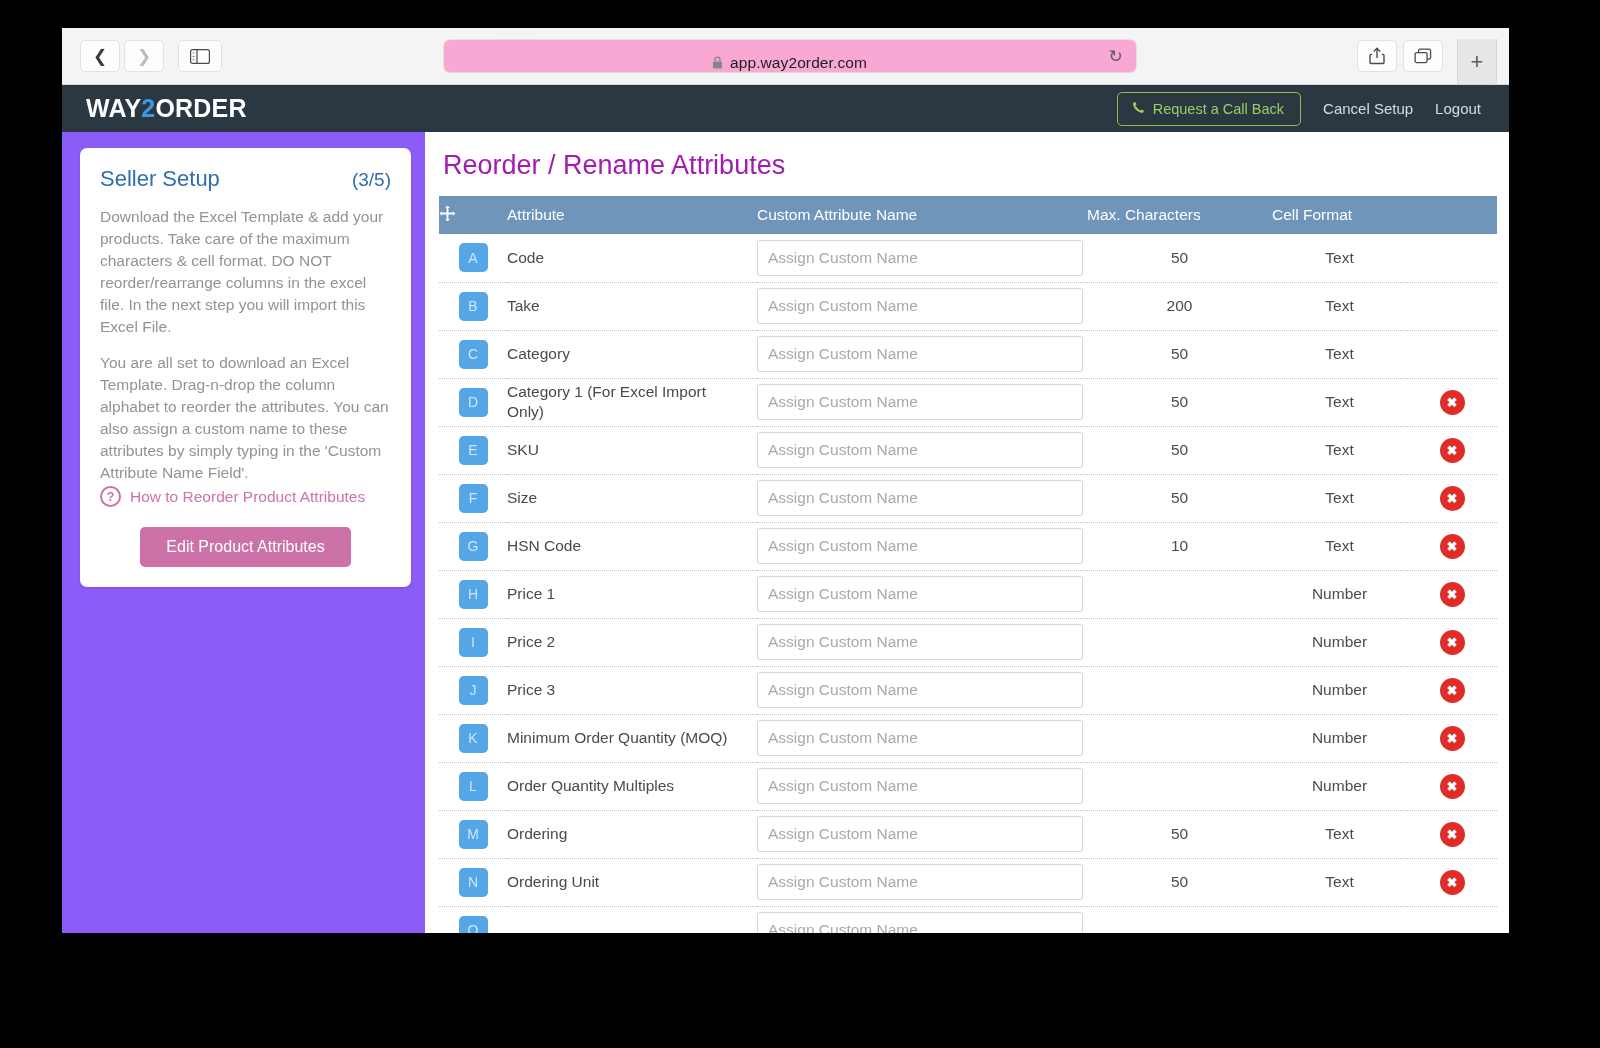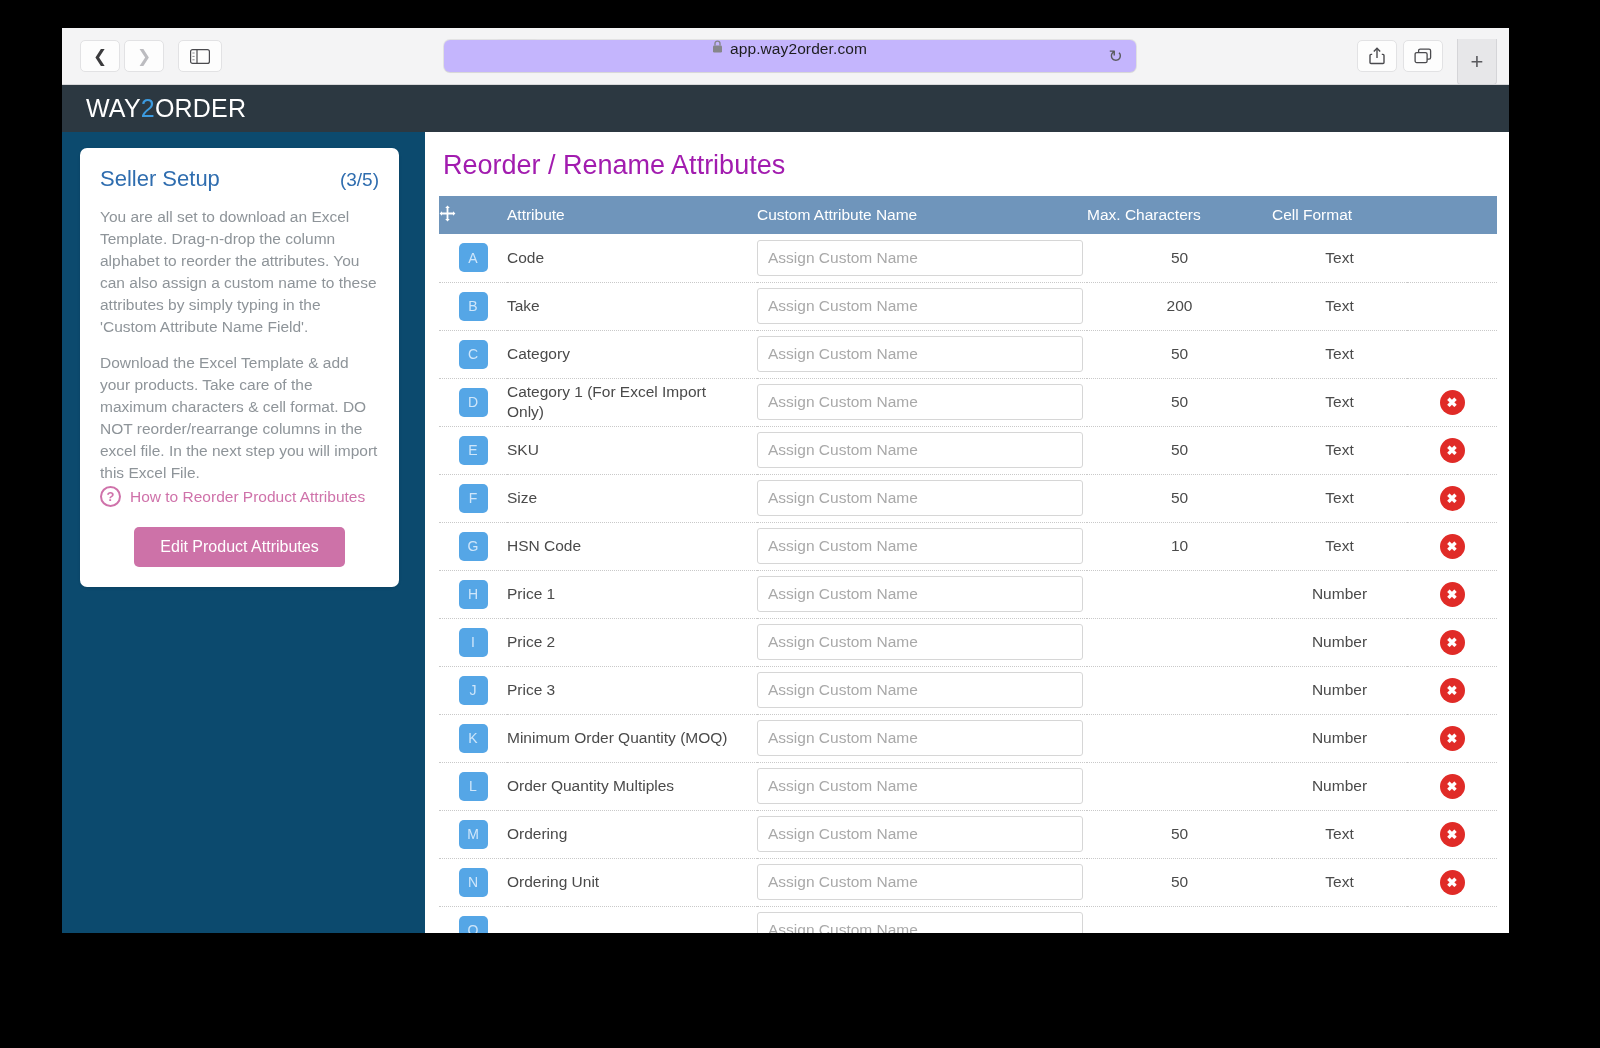--- a/index.html
+++ b/index.html
@@ -69,24 +69,24 @@
     display: flex; flex-direction: column; align-items: center; justify-content: center;
     gap: 3px;
   }
   .reader-btn i { display: block; height: 2.5px; background: #86868a; border-radius: 1px; }
   .reader-btn i:nth-child(1) { width: 19px; }
   .reader-btn i:nth-child(2) { width: 19px; }
   .reader-btn i:nth-child(3) { width: 12px; margin-right: 7px; }
 
   #urlbar {
     width: 692px; height: 32px;
-    background: #c4b5fd;
+    background: #f9a8d4;
     border-radius: 6px;
     box-shadow: 0 0 0 1px rgba(0,0,0,.07), 0 1px 1px rgba(0,0,0,.05);
-    display: flex; align-items: flex-start; justify-content: center;
+    display: flex; align-items: flex-end; justify-content: center;
     position: relative;
   }
   #urlbar .lock {
     font-size: 12px; color: #7e7e82; margin-right: 7px;
     position: relative; top: 0px;
   }
   #url-text {
     font-size: 15.5px; color: #1d1d1f; letter-spacing: .1px;
   }
   #reload-btn {
@@ -107,43 +107,43 @@
     margin-left: 8px; margin-bottom: -12px;
   }
 
   
   #app-header {
     height: 47px;
     background: #2c3841;
     display: flex; align-items: center;
     padding: 0 28px 0 24px;
   }
-  #logo { font-size: 25px; font-weight: 400; letter-spacing: .2px; color: #ffffff; text-align: right; }
+  #logo { font-size: 25px; font-weight: 700; letter-spacing: .2px; color: #ffffff; text-align: right; }
   #logo .two { color: #3c9be0; }
   #header-right { margin-left: auto; display: flex; align-items: center; gap: 22px; }
   #callback-btn {
     border: 1.5px solid #8bc34a;
     border-radius: 5px;
     color: #9ccc65;
     font-size: 14.5px;
     padding: 8px 16px 8px 14px;
     display: flex; align-items: center; gap: 8px;
     background: transparent;
     cursor: pointer;
   }
   #callback-btn .phone { font-size: 13px; }
   .header-link { color: #d9dde0; font-size: 15px; cursor: pointer; }
 
   
   #body-split { display: flex; height: 801px; }
 
   #sidebar {
     width: 363px;
-    background: #0c4a6e;
-    padding: 16px 26px 0 18px;
+    background: #8b5cf6;
+    padding: 16px 14px 0 18px;
     flex-shrink: 0;
   }
   #setup-card {
     background: #ffffff;
     border-radius: 7px;
     padding: 18px 20px 20px 20px;
     box-shadow: 0 1px 3px rgba(0,0,0,.12);
   }
   #card-head { display: flex; align-items: baseline; }
   #card-title { font-size: 22px; color: #2f6daf; font-weight: 400; }
@@ -319,32 +319,44 @@
             <rect x="4.6" y="1.1" width="12" height="10" rx="1.6" fill="none" stroke="#4a4a4e" stroke-width="1.3"></rect>
             <rect x="1.1" y="4.6" width="12" height="10" rx="1.6" fill="#fdfdfd" stroke="#4a4a4e" stroke-width="1.3"></rect>
           </svg>
         </div>
         <div class="plus-btn">+</div>
       </div>
     </div>
 
     <div id="app-header">
       <div id="logo"><span>WAY</span><span class="two">2</span><span>ORDER</span></div>
+      <div id="header-right">
+        <button id="callback-btn">
+          <span class="phone">
+            <svg width="13" height="13" viewBox="0 0 13 13">
+              <path d="M2.2 1.2 C1.2 1.6 0.8 2.6 1.1 3.8 C1.9 7.4 5.4 10.9 9 11.8 C10.2 12.1 11.2 11.7 11.6 10.7 L12 9.7 L9.4 8.4 L8.4 9.6 C7 8.9 4 5.9 3.3 4.5 L4.5 3.5 L3.2 0.9 Z" fill="#9ccc65"></path>
+            </svg>
+          </span>
+          <span>Request a Call Back</span>
+        </button>
+        <span class="header-link">Cancel Setup</span>
+        <span class="header-link">Logout</span>
+      </div>
     </div>
 
     <div id="body-split">
 
       <div id="sidebar">
         <div id="setup-card">
           <div id="card-head">
             <div id="card-title">Seller Setup</div>
             <div id="card-step">(3/5)</div>
           </div>
+          <p class="card-para">Download the Excel Template &amp; add your products. Take care of the maximum characters &amp; cell format. DO NOT reorder/rearrange columns in the excel file. In the next step you will import this Excel File.</p>
           <p class="card-para">You are all set to download an Excel Template. Drag-n-drop the column alphabet to reorder the attributes. You can also assign a custom name to these attributes by simply typing in the 'Custom Attribute Name Field'.</p>
-          <p class="card-para">Download the Excel Template &amp; add your products. Take care of the maximum characters &amp; cell format. DO NOT reorder/rearrange columns in the excel file. In the next step you will import this Excel File.</p>
           <div id="help-row">
             <span id="help-icon">?</span>
             <span id="help-link">How to Reorder Product Attributes</span>
           </div>
           <button id="edit-attr-btn">Edit Product Attributes</button>
         </div>
       </div>
 
       <div id="main">
         <div id="main-head">

